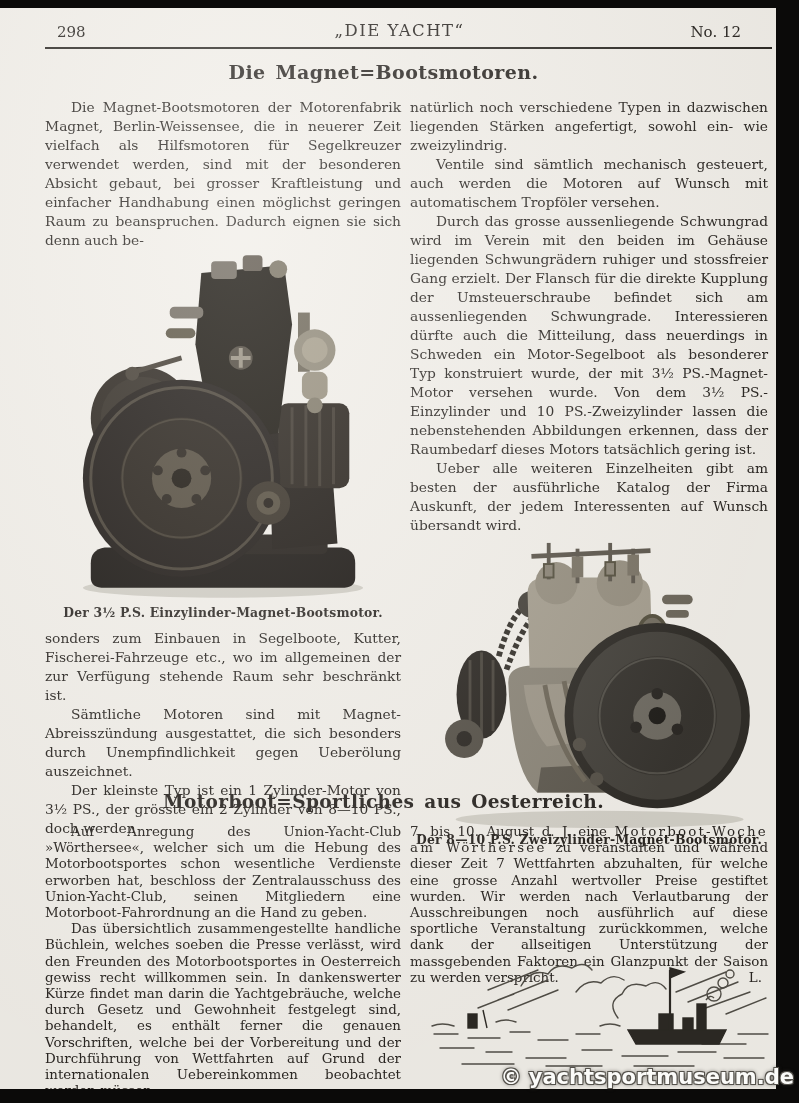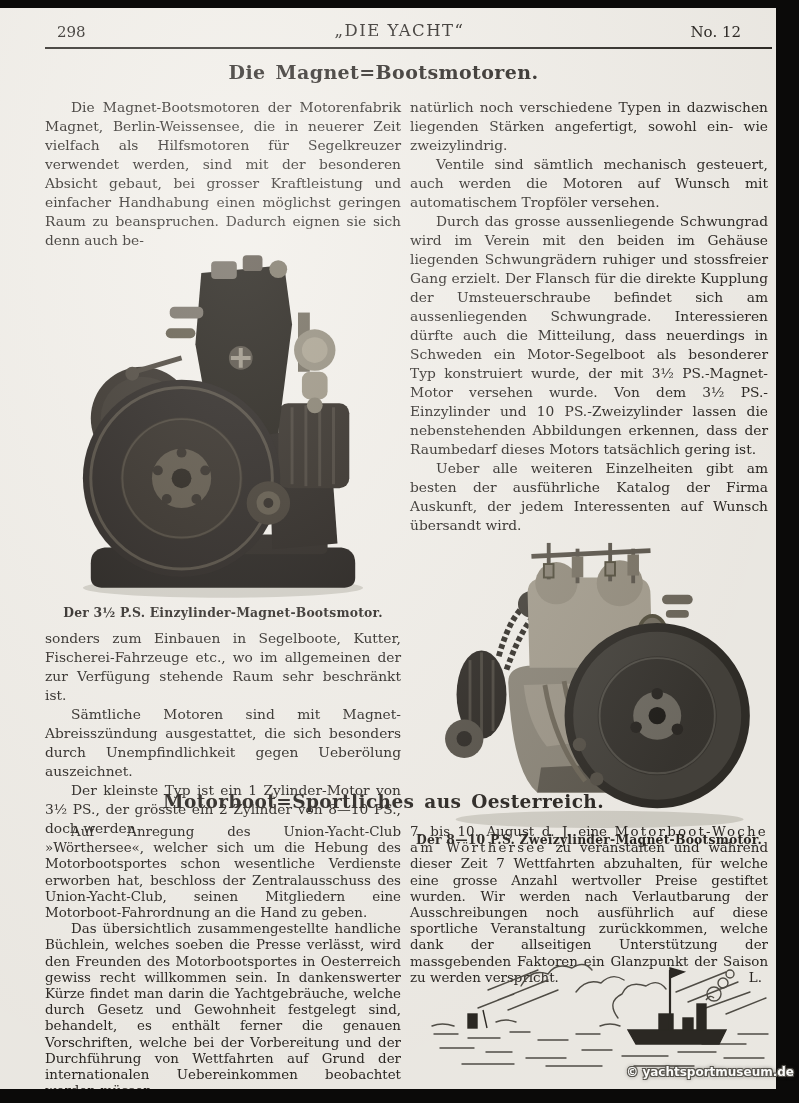--- a/index.html
+++ b/index.html
@@ -25,21 +25,21 @@
   figure svg{display:block;}
   .eng1{margin:4px auto 0 auto;}
   .eng2{margin:6px 6px 0 16px;}
   .caption{margin:3px 0 9px;text-align:center;font-size:12.4px;font-weight:bold;letter-spacing:.2px;}
   .a2-title{position:absolute;left:0;top:791px;width:96%;text-align:center;font-size:18.5px;font-weight:bold;letter-spacing:.4px;word-spacing:3px;}
   .a2col{top:824px;}
   .spaced{letter-spacing:2.2px;}
   .sig{float:right;margin-right:6px;}
   .boat{position:absolute;left:426px;top:956px;z-index:2;}
   .watermark{position:absolute;right:5px;top:1065px;z-index:9;
-     font-family:"DejaVu Sans","Liberation Sans",sans-serif;font-size:12px;font-weight:bold;color:#fbfbf9;
+     font-family:"DejaVu Sans","Liberation Sans",sans-serif;font-size:21px;font-weight:bold;color:#fbfbf9;
      text-shadow:-1px -1px 0 #55524c,1px -1px 0 #55524c,-1px 1px 0 #55524c,1px 1px 0 #55524c,0 0 4px #34312d;}
 </style>
 </head>
 <body>
 
 <div class="scan">
 
   <div class="bar-top"></div>
   <div class="bar-right"></div>
   <div class="bar-bottom"></div>

